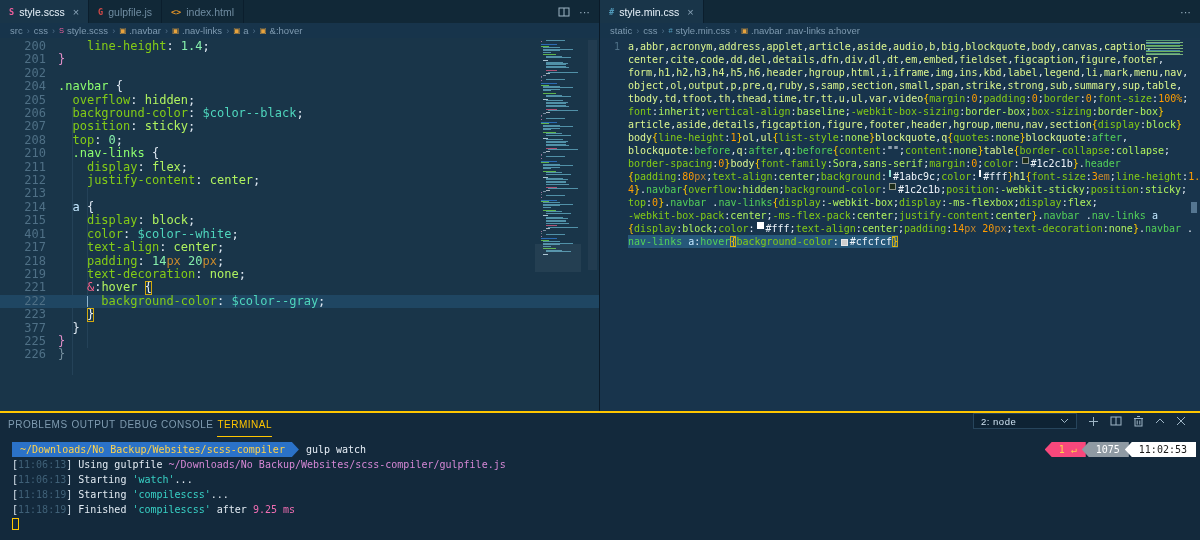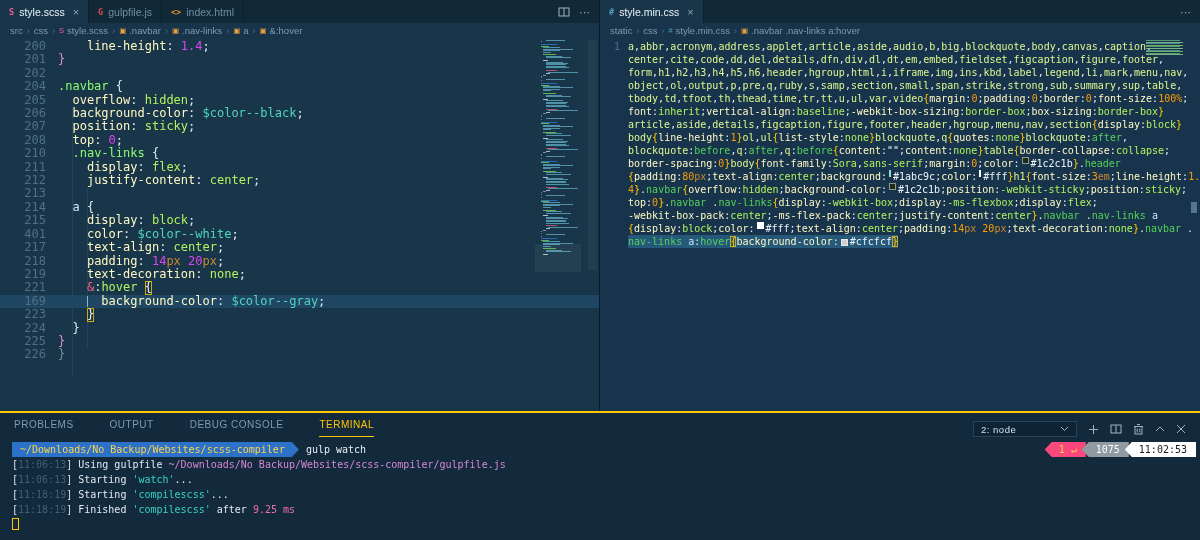--- a/index.html
+++ b/index.html
@@ -25,46 +25,46 @@
   .gut{flex:0 0 58px;text-align:right;color:#4f7086;padding-right:12px}
   .right .gut{flex:0 0 28px;padding-right:8px}
   .code-line.hlrow{background:#1f4662}
   .left .code-line.hlrow::before{content:"";position:absolute;left:87px;top:1px;bottom:1px;width:1px;background:#8fb3cc}
   .inline-hl{background:#26587a}
   .tk-cmt{color:#0088ff;font-style:italic}
   .tk-sel{color:#8dff70}
   .tk-cls{color:#54d158}
   .tk-el{color:#dcf78f}
   .tk-ela{color:#c3e8ff}
-  .tk-prop{color:#fef9c3}
+  .tk-prop{color:#84cc16}
   .tk-val{color:#aff25f}
   .tk-var{color:#4fd6bd}
   .tk-num{color:#ff9d00}
-  .tk-numw{color:#d946ef}
+  .tk-numw{color:#86efac}
   .tk-unit{color:#c98a2c}
   .tk-pun{color:#dfe9f3}
   .tk-brc{color:#ffc600}
   .tk-brcbox{color:#ffc600;outline:1px solid rgba(255,198,0,.75);outline-offset:-1px}
   .tk-brcboxw{color:#e6eef6;outline:1px solid rgba(255,198,0,.8);outline-offset:-1px}
   .tk-amp{color:#ff628c}
   .tk-brpink{color:#e08fc8}
   .tk-brgray{color:#76909f}
   .tk-str{color:#eef4f9}
   .tk-hex{color:#eef4f9}
   .swatch{display:inline-block;width:7px;height:7px;border:1px solid rgba(255,255,255,.5);margin:0 2px;vertical-align:-1px}
   .indent-guide{position:absolute;width:1px;background:rgba(140,190,230,.10)}
   .minimap-left{position:absolute;top:2px;right:24px;width:34px}
   .mm-row{height:1px;margin-bottom:0.45px}
   .mm-slider{position:absolute;right:18px;width:46px;top:206px;height:28px;background:rgba(255,255,255,.05)}
   .minimap-right{position:absolute;top:2px;right:14px;width:40px}
   .mm2-row{height:1px;margin-bottom:0.6px}
   .ruler-mark{position:absolute;right:3px;top:164px;width:6px;height:11px;background:rgba(160,200,230,.45)}
   .scroll-thumb{position:absolute;right:2px;top:2px;width:9px;height:230px;background:rgba(255,255,255,.04)}
   .panel{position:absolute;left:0;top:411px;width:1200px;height:129px;background:#13293c;border-top:2px solid #ffc600}
-  .ptabs{height:24px;display:flex;align-items:flex-end;padding-left:14px;gap:36px;font-size:10px;letter-spacing:.5px;color:#7f9bb0}
+  .ptabs{height:24px;display:flex;align-items:flex-start;padding-left:8px;gap:4px;font-size:10px;letter-spacing:.5px;color:#7f9bb0}
   .ptab{cursor:pointer;height:100%;display:flex;align-items:center;border-bottom:1.5px solid transparent}
   .ptab.active{color:#ffc600;border-bottom:1.5px solid #ffc600}
   .pcontrols{margin-left:auto;display:flex;align-items:center;gap:11px;padding-right:14px}
   .tsel{background:#0e2334;border:1px solid #27455c;color:#cfe3f2;font-size:9.5px;height:16px;display:flex;align-items:center;padding:0 7px;min-width:104px;justify-content:space-between;cursor:pointer}
   .picon{display:flex;align-items:center;cursor:pointer}
   .term{position:relative;padding:5px 0 0 12px;font-family:"DejaVu Sans Mono",monospace;font-size:10px;line-height:15px;color:#d8e4ee;white-space:pre}
   .pl-seg{display:inline-block;background:#2b72c8;color:#ffd24a;padding:0 14px 0 8px;clip-path:polygon(0 0,calc(100% - 7px) 0,100% 50%,calc(100% - 7px) 100%,0 100%)}
   .cmd{color:#e6eef6;margin-left:7px}
   .tstat{position:absolute;top:5px;right:4px;display:flex;height:15px;align-items:stretch}
   .seg{display:flex;align-items:center;padding:0 9px 0 14px;clip-path:polygon(0 50%,7px 0,100% 0,100% 100%,7px 100%)}
@@ -156,23 +156,23 @@
             <div class="code-line"><span class="gut">211</span><span class="tk-pun">    </span><span class="tk-prop">display</span><span class="tk-pun">: </span><span class="tk-val">flex</span><span class="tk-pun">;</span></div>
             <div class="code-line"><span class="gut">212</span><span class="tk-pun">    </span><span class="tk-prop">justify-content</span><span class="tk-pun">: </span><span class="tk-val">center</span><span class="tk-pun">;</span></div>
             <div class="code-line"><span class="gut">213</span></div>
             <div class="code-line"><span class="gut">214</span><span class="tk-pun">  </span><span class="tk-ela">a</span><span class="tk-pun"> {</span></div>
             <div class="code-line"><span class="gut">215</span><span class="tk-pun">    </span><span class="tk-prop">display</span><span class="tk-pun">: </span><span class="tk-val">block</span><span class="tk-pun">;</span></div>
             <div class="code-line"><span class="gut">401</span><span class="tk-pun">    </span><span class="tk-prop">color</span><span class="tk-pun">: </span><span class="tk-var">$color--white</span><span class="tk-pun">;</span></div>
             <div class="code-line"><span class="gut">217</span><span class="tk-pun">    </span><span class="tk-prop">text-align</span><span class="tk-pun">: </span><span class="tk-val">center</span><span class="tk-pun">;</span></div>
             <div class="code-line"><span class="gut">218</span><span class="tk-pun">    </span><span class="tk-prop">padding</span><span class="tk-pun">: </span><span class="tk-numw">14</span><span class="tk-unit">px</span><span class="tk-pun"> </span><span class="tk-numw">20</span><span class="tk-unit">px</span><span class="tk-pun">;</span></div>
             <div class="code-line"><span class="gut">219</span><span class="tk-pun">    </span><span class="tk-prop">text-decoration</span><span class="tk-pun">: </span><span class="tk-val">none</span><span class="tk-pun">;</span></div>
             <div class="code-line"><span class="gut">221</span><span class="tk-pun">    </span><span class="tk-amp">&amp;</span><span class="tk-pun">:</span><span class="tk-val">hover</span><span class="tk-pun"> </span><span class="tk-brcboxw">{</span></div>
-            <div class="code-line hlrow"><span class="gut">169</span><span class="tk-pun">      </span><span class="tk-prop">background-color</span><span class="tk-pun">: </span><span class="tk-var">$color--gray</span><span class="tk-pun">;</span></div>
+            <div class="code-line hlrow"><span class="gut">222</span><span class="tk-pun">      </span><span class="tk-prop">background-color</span><span class="tk-pun">: </span><span class="tk-var">$color--gray</span><span class="tk-pun">;</span></div>
             <div class="code-line"><span class="gut">223</span><span class="tk-pun">    </span><span class="tk-brcboxw">}</span></div>
-            <div class="code-line"><span class="gut">224</span><span class="tk-pun">  </span><span class="tk-pun">}</span></div>
+            <div class="code-line"><span class="gut">377</span><span class="tk-pun">  </span><span class="tk-pun">}</span></div>
             <div class="code-line"><span class="gut">225</span><span class="tk-brpink">}</span></div>
             <div class="code-line"><span class="gut">226</span><span class="tk-brgray">}</span></div>
           </div>
         <div class="minimap-left" id="mm-left">
             <div class="mm-row" style="margin-left: 4.8px; width: 18.9px; background: rgb(95, 169, 192); opacity: 0.8;"></div>
             <div class="mm-row" style="margin-left: 0px; width: 0.9px; background: rgb(192, 128, 176); opacity: 0.8;"></div>
             <div class="mm-row"></div>
             <div class="mm-row" style="margin-left: 0px; width: 16.2px; background: rgb(47, 123, 208); opacity: 0.8;"></div>
             <div class="mm-row" style="margin-left: 0px; width: 8.1px; background: rgb(111, 211, 79); opacity: 0.8;"></div>
             <div class="mm-row" style="margin-left: 2.4px; width: 17.1px; background: rgb(95, 169, 192); opacity: 0.8;"></div>

